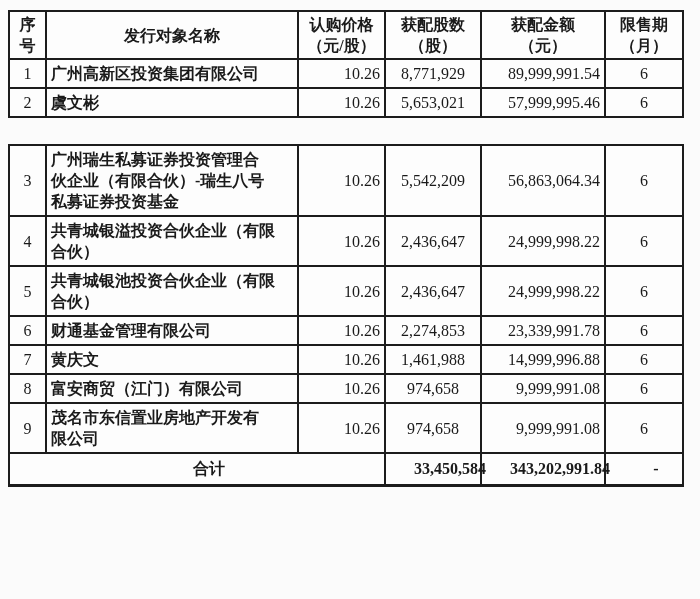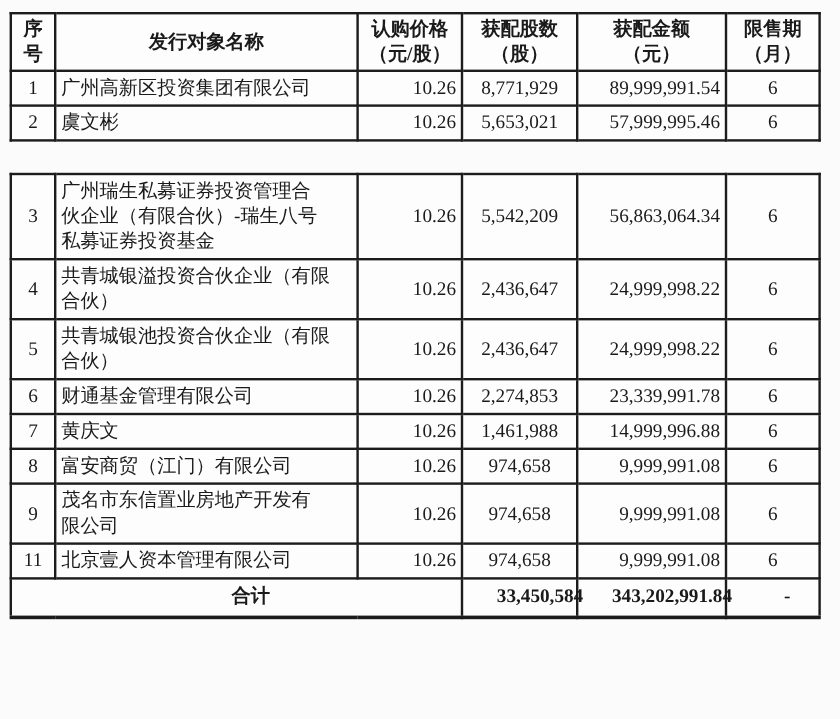--- a/index.html
+++ b/index.html
@@ -33,21 +33,21 @@
   }
   .alloc th {
     font-weight: bold;
     text-align: center;
     white-space: pre-line;
     height: 48px;
     padding: 2px 2px;
   }
   .alloc td { height: 29px; }
   .c-no     { text-align: center; }
-  .c-name   { text-align: left; padding-left: 7px; padding-right: 5px; white-space: pre-line; }
+  .c-name   { text-align: left; padding-left: 7px; padding-right: 5px; white-space: pre-line; font-weight: bold; }
   .c-price  { text-align: right; padding-right: 13px; }
   .c-shares { text-align: center; }
   .c-amount { text-align: right; }
   .c-lockup { text-align: center; }
   tr.total-row td { font-weight: bold; height: 32px; padding-left: 28px; }
   tr.total-row .total-label { text-align: center; }
 </style>
 </head>
 <body>
 
@@ -161,28 +161,20 @@
     </tr>
         <tr>
       <td class="c-no">9</td>
       <td class="c-name">茂名市东信置业房地产开发有
 限公司</td>
       <td class="c-price">10.26</td>
       <td class="c-shares">974,658</td>
       <td class="c-amount">9,999,991.08</td>
       <td class="c-lockup">6</td>
     </tr>
-        <tr>
-      <td class="c-no">11</td>
-      <td class="c-name">北京壹人资本管理有限公司</td>
-      <td class="c-price">10.26</td>
-      <td class="c-shares">974,658</td>
-      <td class="c-amount">9,999,991.08</td>
-      <td class="c-lockup">6</td>
-    </tr>
       </tbody>
     <tbody>
       <tr class="total-row">
         <td class="total-label" colspan="3">合计</td>
         <td class="c-shares">33,450,584</td>
         <td class="c-amount">343,202,991.84</td>
         <td class="c-lockup">-</td>
       </tr>
     </tbody>
   </table>

